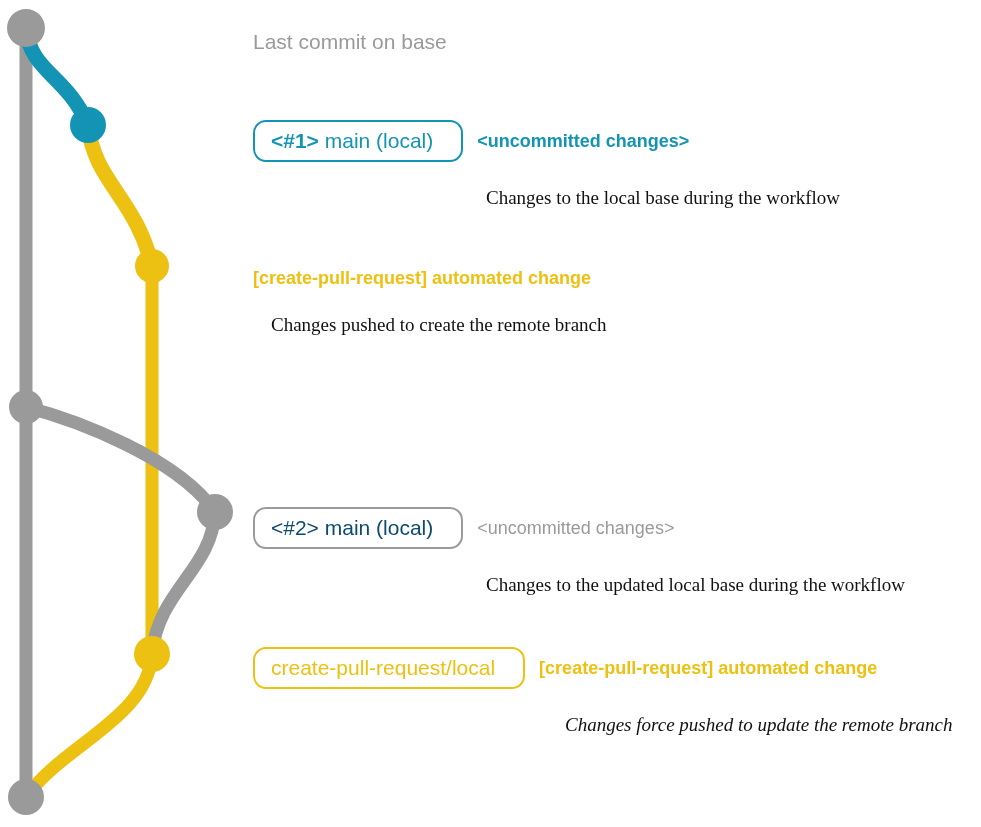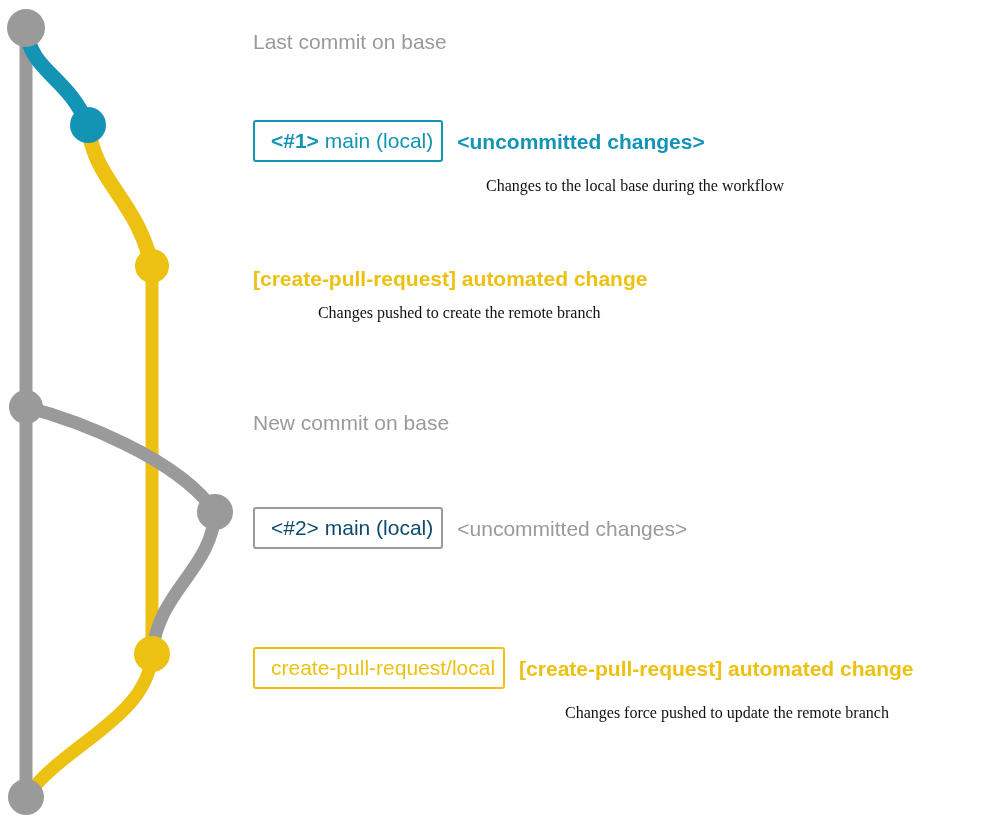--- a/index.html
+++ b/index.html
@@ -39,52 +39,52 @@
 
   .entry-head {
     display: flex;
     align-items: center;
     white-space: nowrap;
   }
 
   .pill {
     display: inline-block;
     border: 2px solid #9a9a9a;
-    border-radius: 3px;
+    border-radius: 13px;
     color: #9a9a9a;
     font-size: 21px;
     line-height: 21px;
-    padding: 8px 8px 9px 16px;
+    padding: 8px 28px 9px 16px;
     background: transparent;
     white-space: nowrap;
   }
   .pill.blue  { border-color: #1394b4; color: #1394b4; }
   .pill.gold  { border-color: #edc111; color: #edc111; }
   .pill.gray  { border-color: #9a9a9a; color: #0c4a6e; }
 
   .pill b { font-weight: bold; }
 
   .subject {
-    font-size: 21px;
+    font-size: 18px;
     line-height: 21px;
     white-space: nowrap;
   }
   .subject.blue { color: #1394b4; font-weight: bold; }
   .subject.gold { color: #edc111; font-weight: bold; text-align: center; }
   .subject.gray { color: #9a9a9a; font-weight: normal; }
 
   .gap-after-pill { margin-left: 14px; }
 
   .note {
     font-family: "Liberation Serif", serif;
-    font-size: 16px;
+    font-size: 19px;
     line-height: 19px;
     color: #111111;
     white-space: nowrap;
-    margin-top: 14px;
+    margin-top: 26px;
   }
 
   
   .headline {
     position: absolute;
     font-size: 21px;
     line-height: 21px;
     white-space: nowrap;
   }
   .headline.gray { color: #9a9a9a; font-weight: normal; }
@@ -125,35 +125,35 @@
     <div class="note" style="margin-left:233px;">Changes to the local base during the workflow</div>
   </div>
 
   <div class="entry" style="left:253px; top:253px;">
     <div class="entry-head">
       <span class="subject gold">[create-pull-request] automated change</span>
     </div>
     <div class="note" style="margin-left:18px;text-align:center;">Changes pushed to create the remote branch</div>
   </div>
 
-  <div class="headline gray" style="left:253px; top:397px;">New commit on base</div>
 
   <div class="entry" style="left:253px; top:492px;">
     <div class="entry-head">
       <span class="pill gray"><span>&lt;#2&gt;</span> <span>main (local)</span></span>
       <span class="subject gray gap-after-pill">&lt;uncommitted changes&gt;</span>
     </div>
+    <div class="note" style="margin-left:233px;">Changes to the updated local base during the workflow</div>
   </div>
 
   <div class="entry" style="left:253px; top:632px;">
     <div class="entry-head">
       <span class="pill gold"><span>create-pull-request/local</span></span>
       <span class="subject gold gap-after-pill">[create-pull-request] automated change</span>
     </div>
-    <div class="note" style="margin-left:312px;">Changes force pushed to update the remote branch</div>
+    <div class="note" style="margin-left:312px;font-style:italic;">Changes force pushed to update the remote branch</div>
   </div>
 
   <div class="entry" style="left:253px; top:777px;">
     <div class="entry-head">
     </div>
   </div>
 
 </div>
 
 </body></html>

